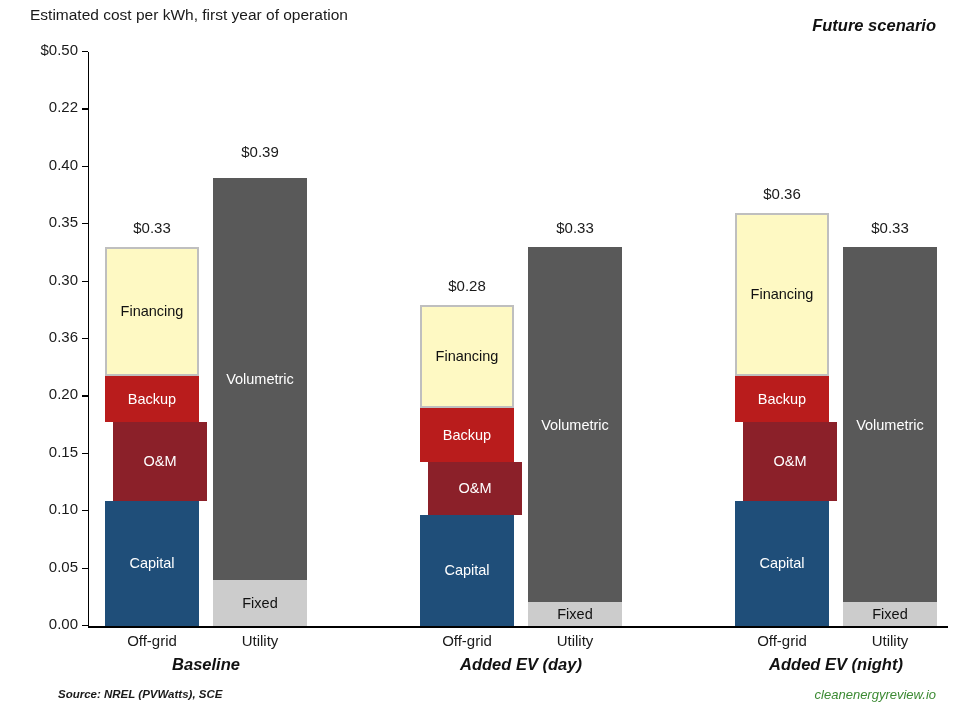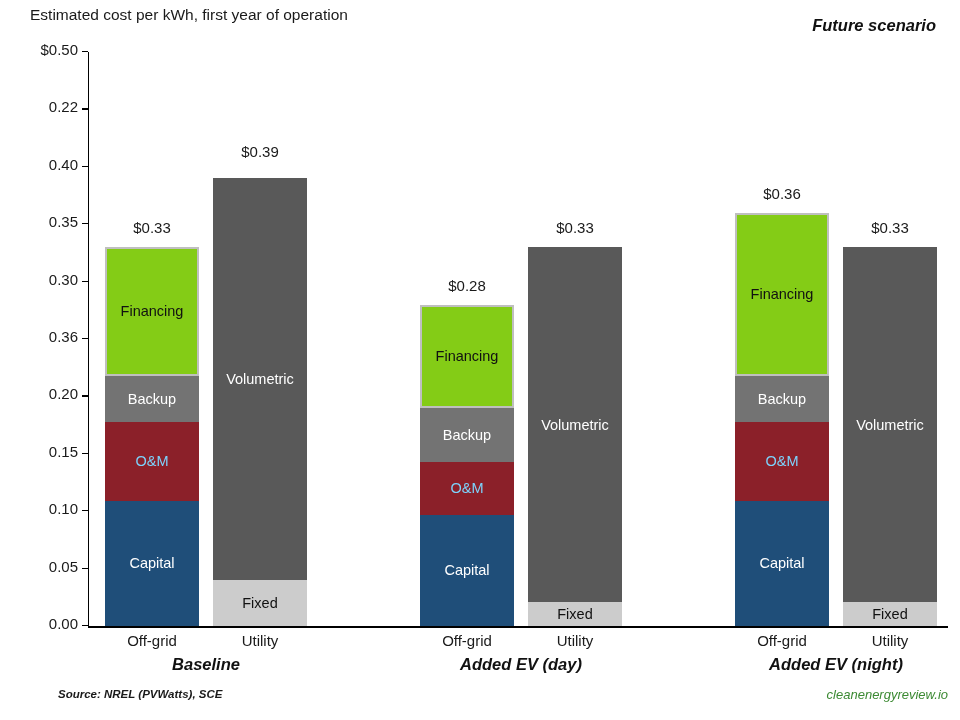--- a/index.html
+++ b/index.html
@@ -99,23 +99,23 @@
     width: 100%;
     box-sizing: border-box;
     display: flex;
     align-items: center;
     justify-content: center;
     font-size: 14.5px;
     overflow: hidden;
     white-space: nowrap;
   }
   .seg-capital     { background: #1F4E79; color: #ffffff; }
-  .seg-om          { background: #8B2029; color: #7dd3fc; }
-  .seg-backup      { background: #737373; color: #ffffff; margin-top: 17px; }
-  .seg-financing   { background: #84cc16; color: #111111; border: 2.5px solid #BFBFBF; }
+  .seg-om          { background: #8B2029; color: #ffffff; margin-left: 8px; }
+  .seg-backup      { background: #b91c1c; color: #ffffff; margin-top: 17px; }
+  .seg-financing   { background: #fef9c3; color: #111111; border: 2.5px solid #BFBFBF; }
   .seg-fixed       { background: #CCCCCC; color: #111111; }
   .seg-volumetric  { background: #595959; color: #ffffff; }
 
   .bar-total {
     position: absolute;
     width: 140px;
     text-align: center;
     font-size: 15px;
     color: #1a1a1a;
     white-space: nowrap;
@@ -149,21 +149,21 @@
     left: 58px;
     top: 688px;
     font-size: 11.5px;
     font-style: italic;
     font-weight: bold;
     color: #1a1a1a;
     white-space: nowrap;
   }
   #site-watermark {
     position: absolute;
-    right: 12px;
+    right: 24px;
     top: 687px;
     font-size: 13px;
     font-style: italic;
     color: #3C8A33;
     white-space: nowrap;
   }
 </style>
 </head>
 <body>
 

